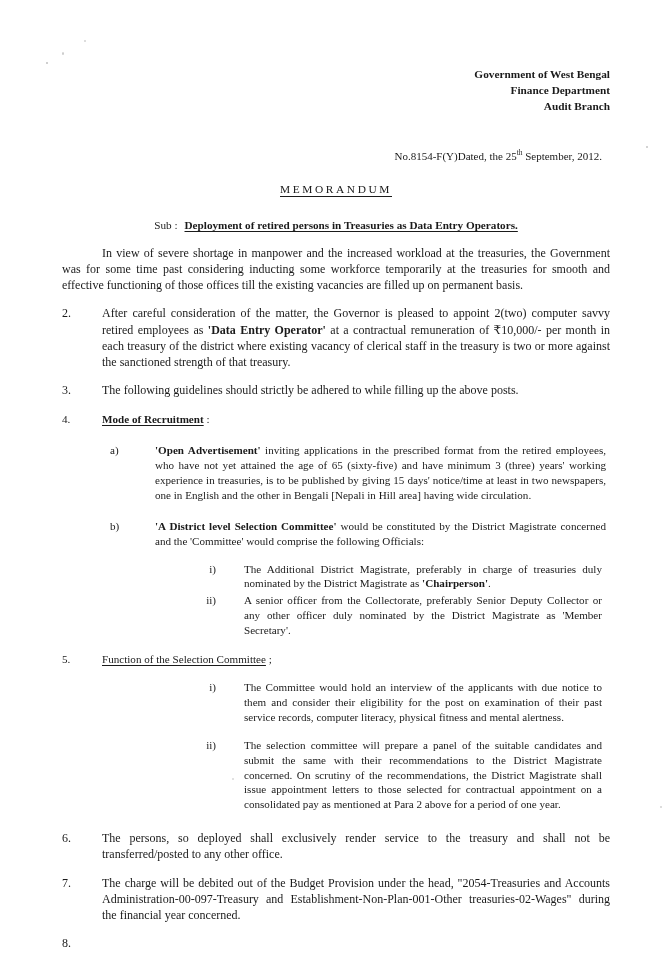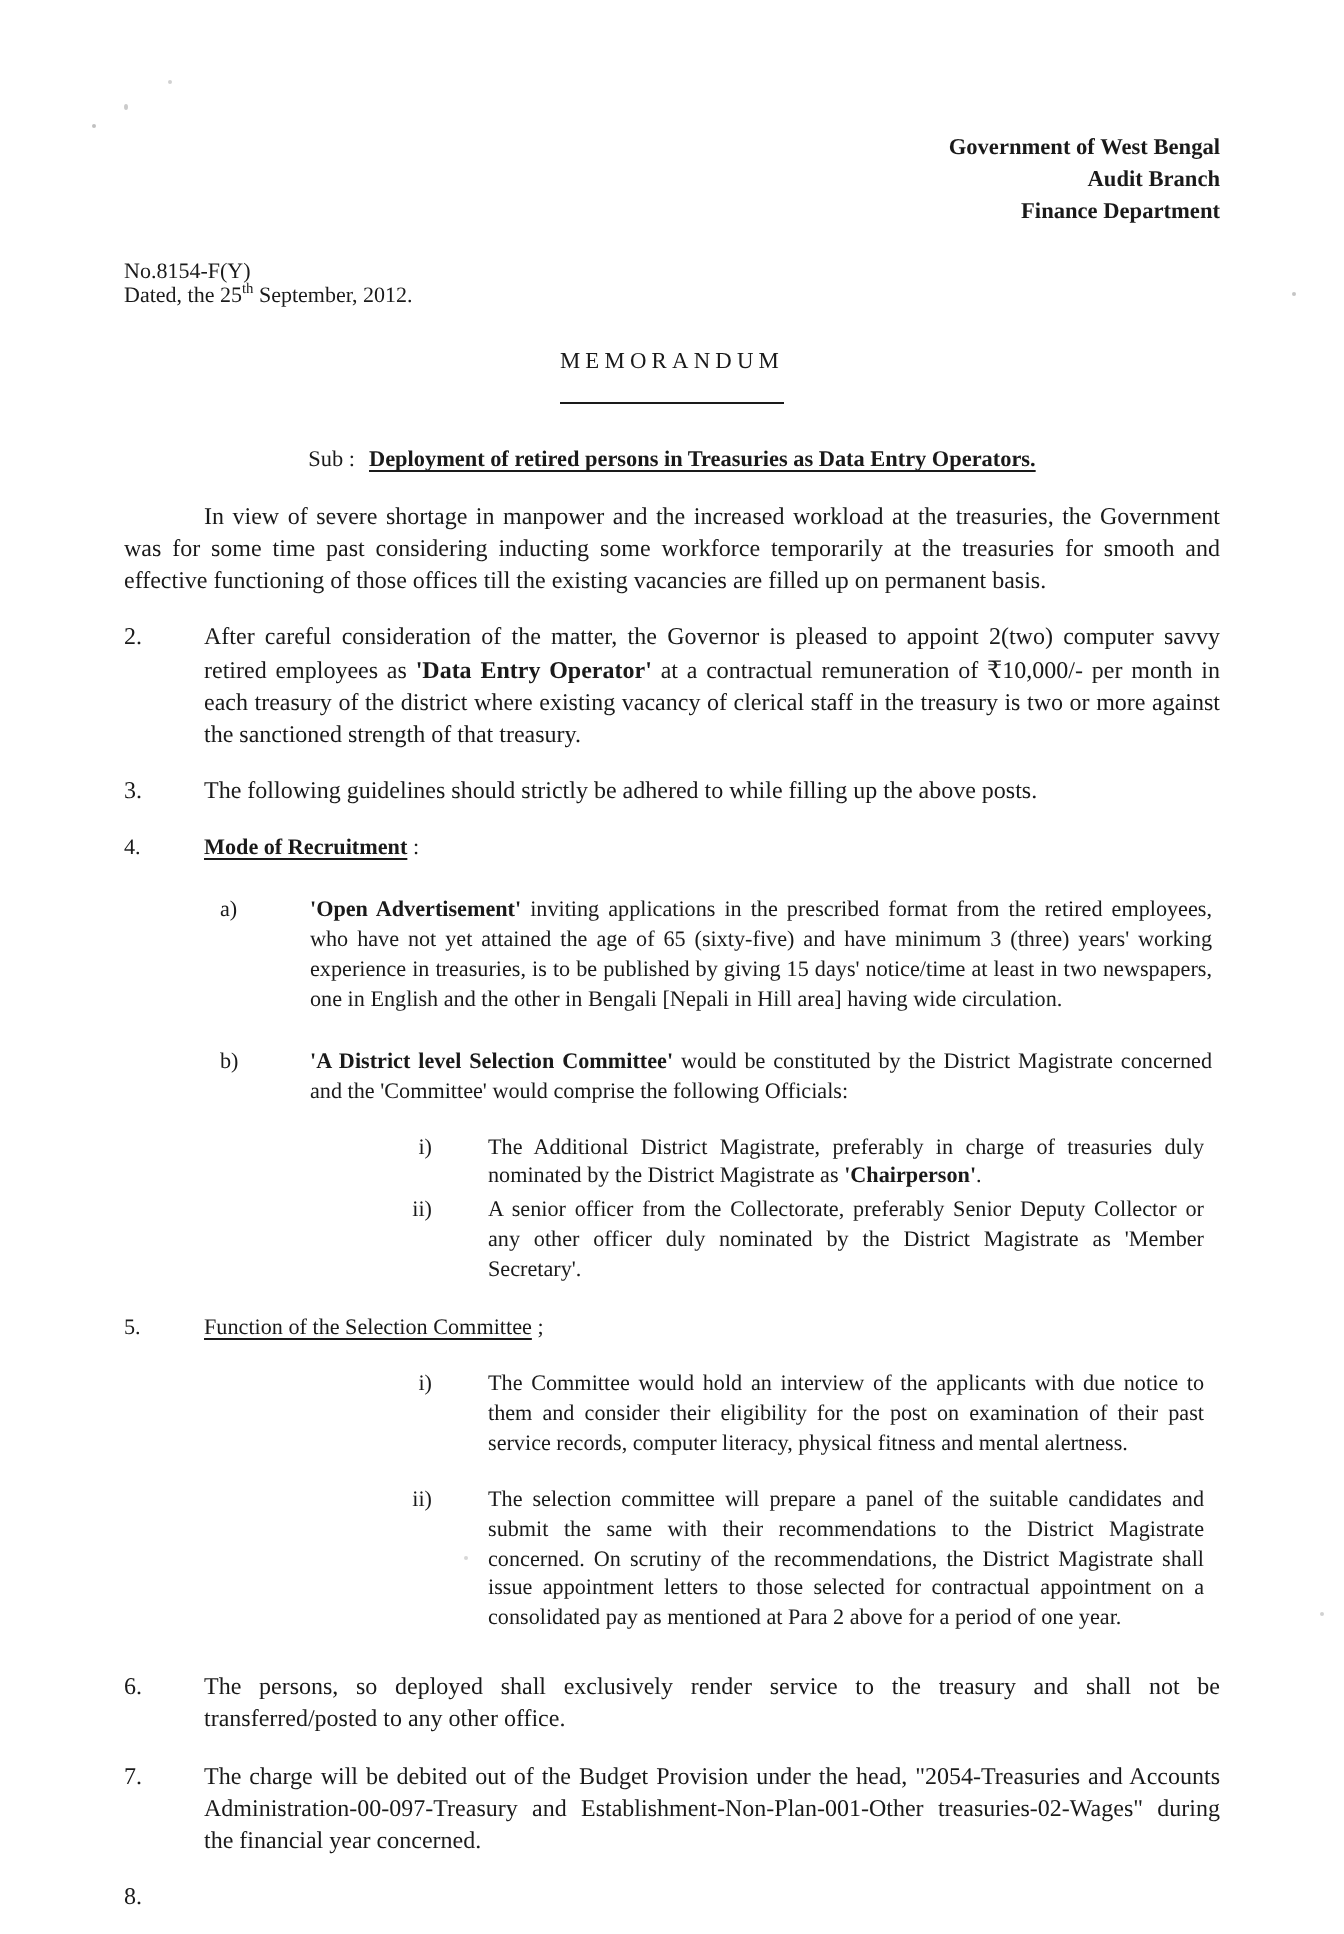--- a/index.html
+++ b/index.html
@@ -28,43 +28,42 @@
     text-align: right;
     font-size: 11.3px;
     line-height: 1.42;
     margin-top: 8px;
     font-weight: bold;
   }
   .letterhead div { white-space: nowrap; }
 
   .memo-line {
     display: flex;
-    justify-content: flex-start;
+    justify-content: flex-end;
     align-items: baseline;
-    margin-top: 16px;
+    margin-top: 36px;
     font-size: 11px;
-    flex-direction: column;
   }
   .memo-no { white-space: nowrap; }
   .memo-date { white-space: nowrap; padding-right: 8px; }
   .memo-date sup {
     font-size: 7.4px;
     vertical-align: super;
     line-height: 0;
   }
 
   .memo-title-wrap {
     text-align: center;
     margin-top: 17px;
   }
   .memo-title {
     font-size: 11.4px;
     letter-spacing: 2.6px;
     border-bottom: 1px solid #1a1a1a;
-    padding-bottom: 14px;
+    padding-bottom: 1px;
     display: inline-block;
   }
 
   
   .subject-wrap {
     text-align: center;
     margin-top: 22px;
     font-size: 11.2px;
   }
   .subject-inner { display: inline-block; white-space: nowrap; }
@@ -164,22 +163,22 @@
     pointer-events: none;
   }
 </style>
 </head>
 <body>
 
 <div class="page">
 
   <div class="letterhead">
     <div>Government of West Bengal</div>
+    <div>Finance Department</div>
     <div>Audit Branch</div>
-    <div>Finance Department</div>
   </div>
 
   <div class="memo-line">
     <span class="memo-no">No.8154-F(Y)</span>
     <span class="memo-date"><span>Dated, the 25</span><sup>th</sup><span> September, 2012.</span></span>
   </div>
 
   <div class="memo-title-wrap">
     <span class="memo-title">MEMORANDUM</span>
   </div>

